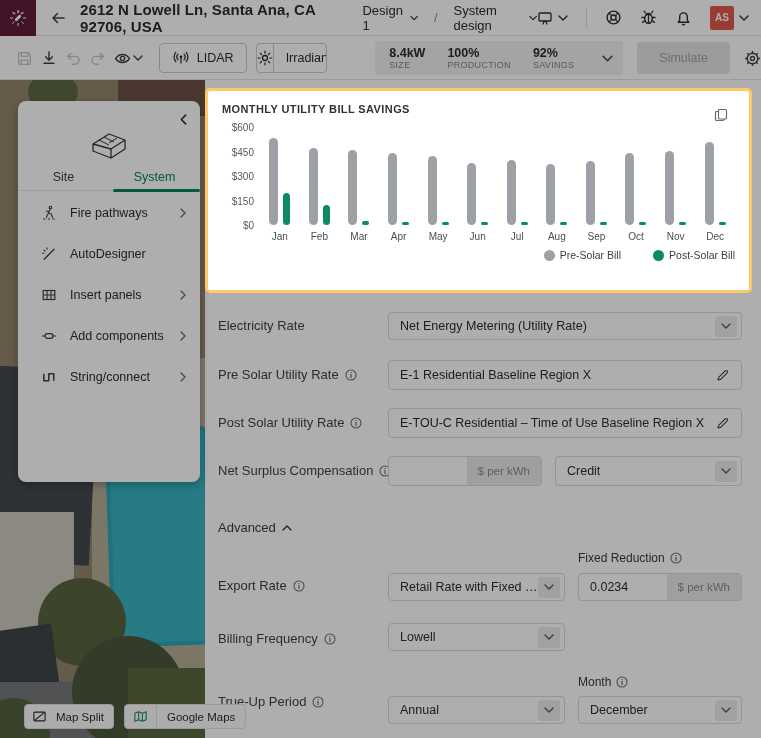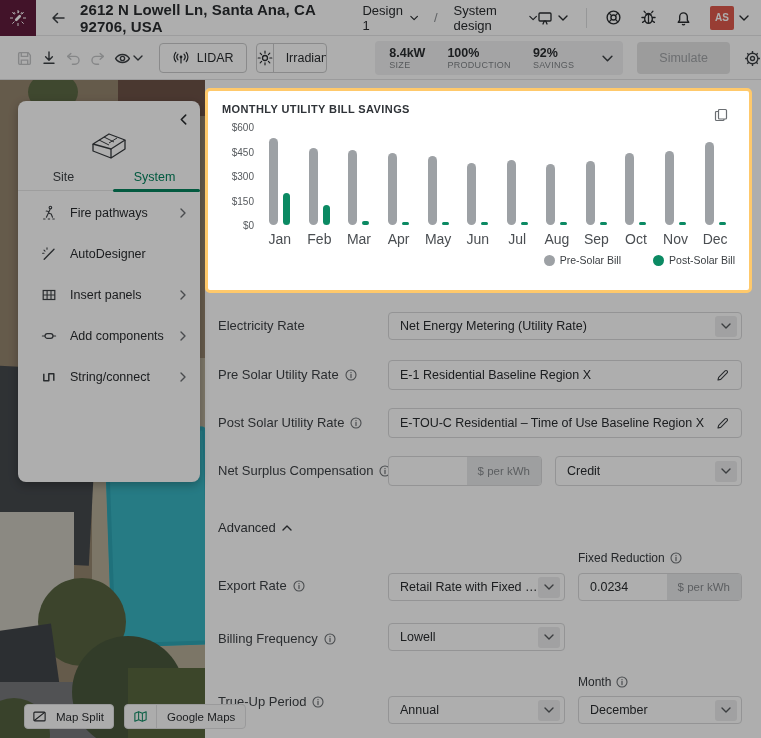--- a/index.html
+++ b/index.html
@@ -83,21 +83,21 @@
   .copybtn { position:absolute; top:16px; right:20px; color:#6A6E72; cursor:pointer; display:flex; }
   .chartarea { display:flex; margin-top:12px; }
   .yaxis { position:relative; width:38px; height:98px; flex:0 0 auto; }
   .ytick { position:absolute; right:6px; transform:translateY(-50%); font-size:10px; color:#55595D; }
   .plot { flex:1; display:flex; }
   .ccol { flex:1; display:flex; flex-direction:column; align-items:center; }
   .cbars { height:98px; display:flex; align-items:flex-end; justify-content:center; gap:5px; width:100%; }
   .cbar { border-radius:99px; }
   .cbar.s0 { width:9px; }
   .cbar.s1 { width:7px; }
-  .mlabel { margin-top:6px; font-size:14px; color:#4A4E52; }
+  .mlabel { margin-top:6px; font-size:10px; color:#4A4E52; }
   .legend { display:flex; justify-content:flex-end; gap:32px; margin-top:7px; }
   .litem { display:flex; align-items:center; gap:5px; font-size:10.5px; color:#3A3E42; }
   .ldot { width:11px; height:11px; border-radius:50%; display:inline-block; }
 
   
   .mapbtns { position:absolute; left:24px; top:704px; display:flex; gap:10px; z-index:6; }
   .mbtn { display:flex; align-items:center; height:25px; background:#FDFDFD; border:1px solid #E2E2E3; border-radius:4px; font-size:11.5px; color:#26292C; cursor:pointer; overflow:hidden; }
   .mbtn .mic { display:flex; align-items:center; justify-content:center; padding:0 7px; height:100%; }
   .mbtn .mtx { padding:0 9px 0 2px; }
   .mbtn.seg .mic { border-right:1px solid #E2E2E3; padding:0 8px; color:#0E8A63; }

